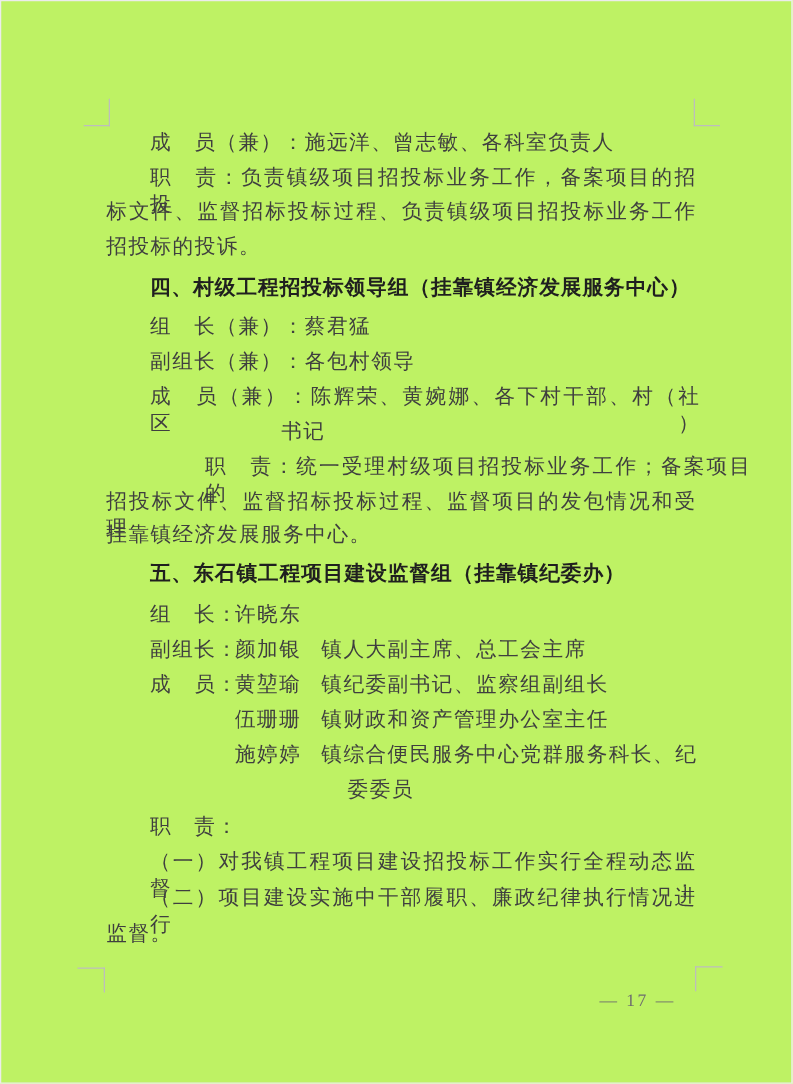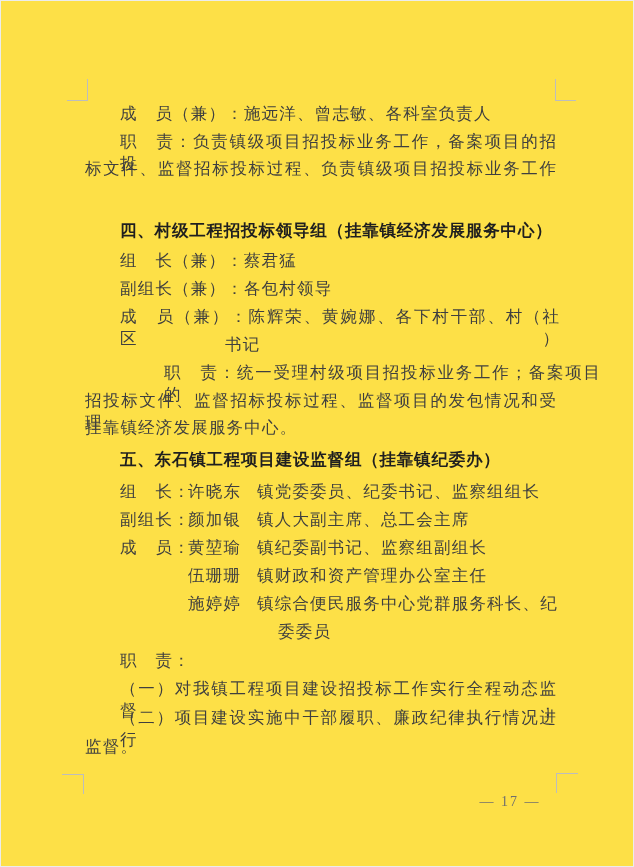--- a/index.html
+++ b/index.html
@@ -1,19 +1,19 @@
 <!DOCTYPE html>
 <html><head>
 <meta charset="utf-8">
 <style>
   html,body{margin:0;padding:0;background:#ffffff;}
   .page{
     position:relative;
     width:634px;height:867px;
-    background:#fde047;
+    background:#bef264;
     box-shadow:inset 0 0 0 1px #ececec;
     overflow:hidden;
     font-family:"Liberation Serif","DejaVu Serif",serif;
     color:#3f3f3f;
   }
   .line{
     position:absolute;
     height:24px;
     font-size:16.5px;
     line-height:22px;
@@ -62,36 +62,36 @@
 <div class="page">
 
   <div class="corner tl"></div>
   <div class="corner tr"></div>
   <div class="corner bl"></div>
   <div class="corner br"></div>
 
   <div class="line" style="left:120px;top:103px;">成　员（兼）：施远洋、曾志敏、各科室负责人</div>
   <div class="line jfull" style="left:120px;top:131px;width:437px;">职　责：负责镇级项目招投标业务工作，备案项目的招投</div>
   <div class="line jfull" style="left:85px;top:158px;width:472px;">标文件、监督招标投标过程、负责镇级项目招投标业务工作</div>
+  <div class="line" style="left:85px;top:186px;">招投标的投诉。</div>
 
   <div class="line heading" style="left:120px;top:219px;">四、村级工程招投标领导组（挂靠镇经济发展服务中心）</div>
   <div class="line" style="left:120px;top:250px;">组　长（兼）：蔡君猛</div>
   <div class="line" style="left:120px;top:278px;">副组长（兼）：各包村领导</div>
   <div class="line jfull" style="left:120px;top:306px;width:440px;">成　员（兼）：陈辉荣、黄婉娜、各下村干部、村（社区）</div>
   <div class="line" style="left:225px;top:334px;">书记</div>
   <div class="line jfull" style="left:120px;top:362px;width:437px;margin-left:44px;">职　责：统一受理村级项目招投标业务工作；备案项目的</div>
   <div class="line jfull" style="left:85px;top:390px;width:472px;">招投标文件、监督招标投标过程、监督项目的发包情况和受理</div>
   <div class="line" style="left:85px;top:417px;">挂靠镇经济发展服务中心。</div>
 
   <div class="line heading" style="left:120px;top:448px;">五、东石镇工程项目建设监督组（挂靠镇纪委办）</div>
 
   <div class="row" style="top:481px;">
     <span class="col-label">组　长：</span>
     <span class="col-name">许晓东</span>
-    <span class="col-role">镇党委委员、纪委书记、监察组组长</span>
   </div>
   <div class="row" style="top:509px;text-align:right;">
     <span class="col-label">副组长：</span>
     <span class="col-name">颜加银</span>
     <span class="col-role">镇人大副主席、总工会主席</span>
   </div>
   <div class="row" style="top:537px;">
     <span class="col-label">成　员：</span>
     <span class="col-name">黄堃瑜</span>
     <span class="col-role">镇纪委副书记、监察组副组长</span>

